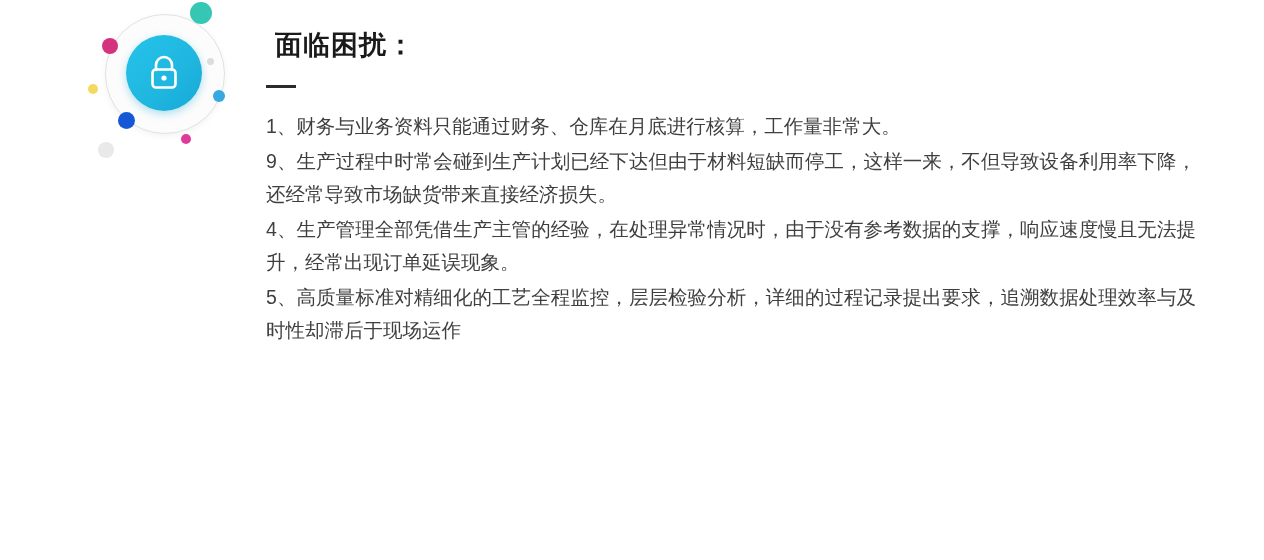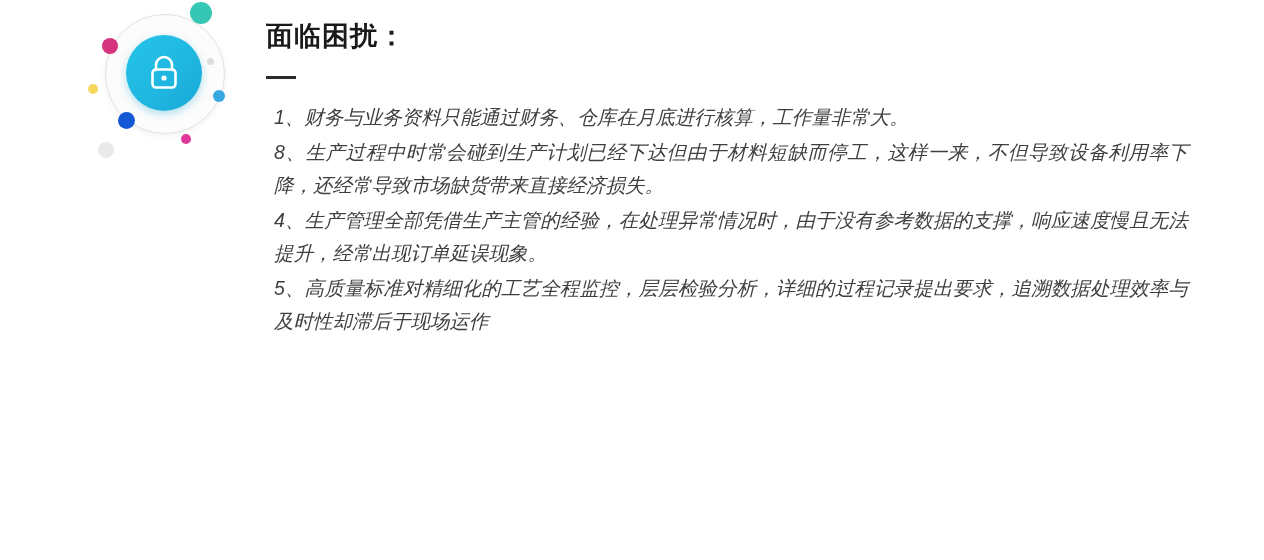--- a/index.html
+++ b/index.html
@@ -76,33 +76,32 @@
     left: 266px;
     top: 16px;
     width: 930px;
   }
   .title {
     font-size: 27px;
     font-weight: bold;
     color: #1a1a1a;
     letter-spacing: 1px;
     line-height: 40px;
-    margin: 0;
+    margin: 9px;
   }
   .rule {
     width: 30px;
     height: 3px;
     background: #2b2b2b;
     margin: 20px 0 22px 0;
   }
   .body-list {
-    margin: 8px;
+    margin: 0;
     padding: 0;
     list-style: none;
-    font-style: italic;
   }
   .body-list li {
     font-size: 19.5px;
     line-height: 33.5px;
     color: #3f3f3f;
     margin: 0 0 1px 0;
     text-align: justify;
   }
 </style>
 </head>
@@ -126,19 +125,19 @@
     <div class="dot dot-cyan"></div>
     <div class="dot dot-pink"></div>
     <div class="dot dot-grey2"></div>
   </div>
 
   <div class="content">
     <h1 class="title">面临困扰：</h1>
     <div class="rule"></div>
     <ul class="body-list">
       <li>1、财务与业务资料只能通过财务、仓库在月底进行核算，工作量非常大。</li>
-      <li>8、生产过程中时常会碰到生产计划已经下达但由于材料短缺而停工，这样一来，不但导致设备利用率下降，还经常导致市场缺货带来直接经济损失。</li>
+      <li>9、生产过程中时常会碰到生产计划已经下达但由于材料短缺而停工，这样一来，不但导致设备利用率下降，还经常导致市场缺货带来直接经济损失。</li>
       <li>4、生产管理全部凭借生产主管的经验，在处理异常情况时，由于没有参考数据的支撑，响应速度慢且无法提升，经常出现订单延误现象。</li>
       <li>5、高质量标准对精细化的工艺全程监控，层层检验分析，详细的过程记录提出要求，追溯数据处理效率与及时性却滞后于现场运作</li>
     </ul>
   </div>
 
 </div>
 
 </body></html>

